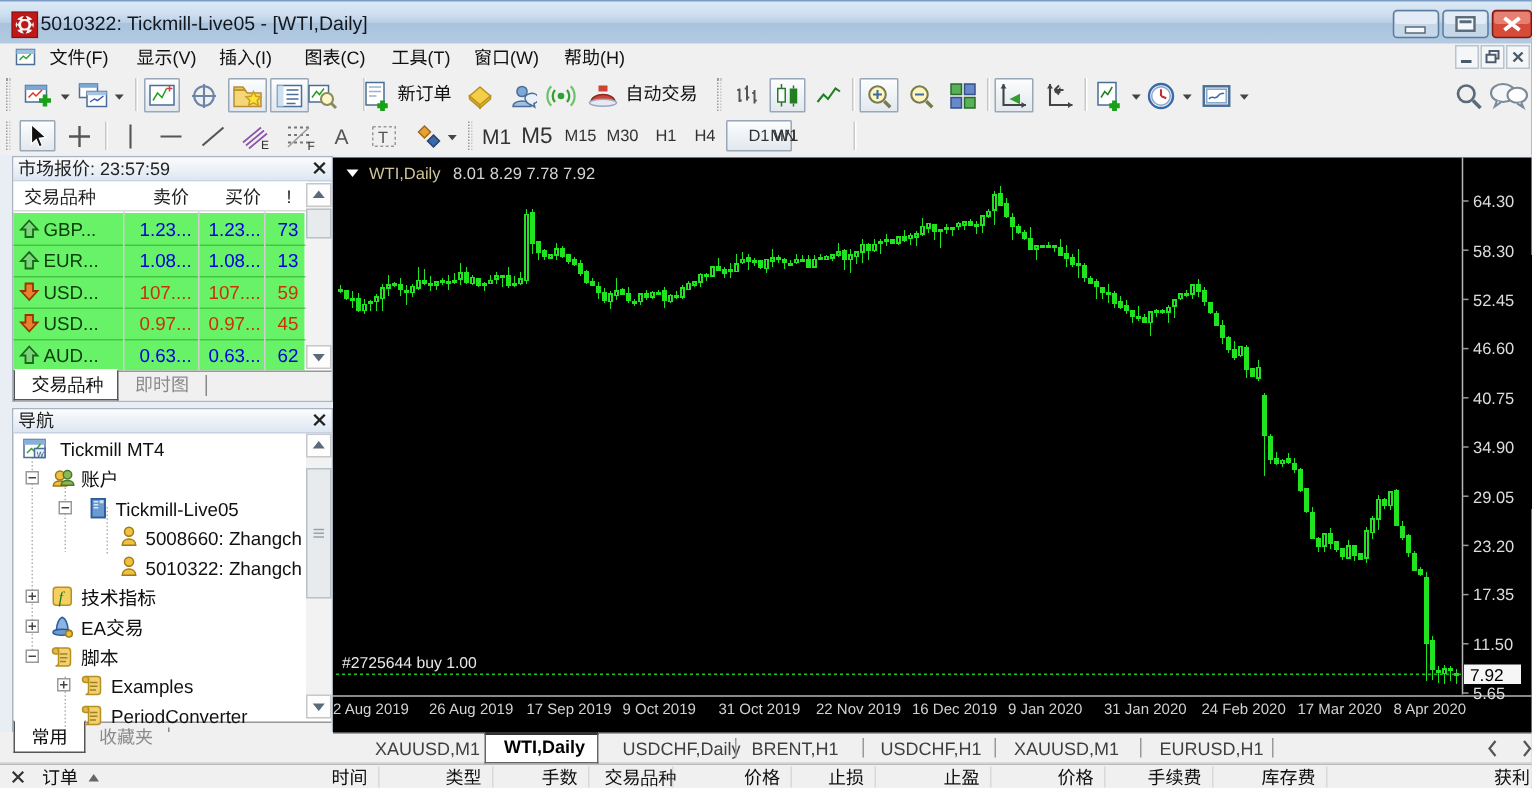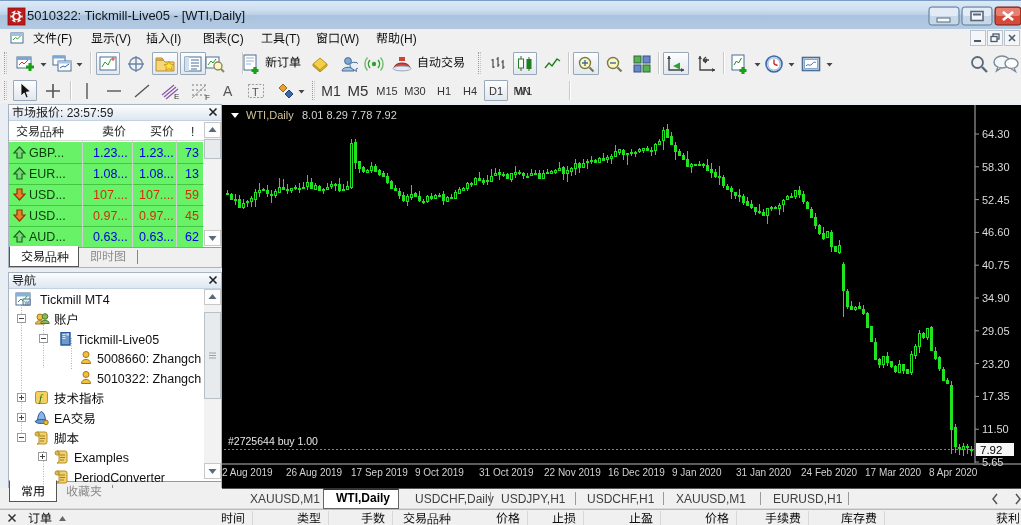--- a/index.html
+++ b/index.html
@@ -458,21 +458,21 @@
     </div>
     <div class="tbtn" style="left:401px;top:80px;width:28px;height:21px">
       <span style="font-size:11px;color:#333">M30</span>
     </div>
     <div class="tbtn" style="left:432px;top:80px;width:24px;height:21px">
       <span style="font-size:11px;color:#333">H1</span>
     </div>
     <div class="tbtn" style="left:458px;top:80px;width:24px;height:21px">
       <span style="font-size:11px;color:#333">H4</span>
     </div>
-    <div class="tbtn press" style="left:484px;top:80px;width:24px;height:21px">
+    <div class="tbtn press" style="left:484px;top:80px;width:44px;height:21px">
       <span style="font-size:11px;color:#333">D1</span>
     </div>
     <div class="tbtn" style="left:512px;top:80px;width:24px;height:21px">
       <span style="font-size:11px;color:#333">W1</span>
     </div>
     <div class="tbtn" style="left:510px;top:80px;width:24px;height:21px">
       <span style="font-size:11px;color:#333">MN</span>
     </div>
     <div class="vsep" style="left:569px;top:81px;height:19px"></div>
     <div id="client"></div>
@@ -1182,21 +1182,21 @@
       <use href="#c85cf" fill="#8a8a8a" transform="translate(12.0,0) scale(0.120)"></use>
       <use href="#c5939" fill="#8a8a8a" transform="translate(24.0,0) scale(0.120)"></use>
     </svg>
     <div style="position:absolute;left:112px;top:485px;width:1px;height:14px;background:#888"></div>
     <div style="position:absolute;left:0px;top:488px;width:1021px;height:21px;background:#f0f0f0;border-bottom:1px solid #dadada"></div>
     <div style="position:absolute;left:222px;top:488px;width:799px;height:1px;background:#555"></div>
     <span style="position:absolute;left:250px;top:492px;font-size:12px;color:#404040">XAUUSD,M1</span>
     <div style="position:absolute;left:323px;top:488px;width:76px;height:21px;background:#fff;border:1px solid #666;border-top:2px solid #333;z-index:2"></div>
     <span style="position:absolute;left:336px;top:491px;font-size:12px;font-weight:bold;color:#000;z-index:3">WTI,Daily</span>
     <span style="position:absolute;left:415px;top:492px;font-size:12px;color:#404040">USDCHF,Daily</span>
-    <span style="position:absolute;left:501px;top:492px;font-size:12px;color:#404040">USDJPY,H1</span>
+    <span style="position:absolute;left:501px;top:492px;font-size:12px;color:#404040">BRENT,H1</span>
     <span style="position:absolute;left:587px;top:492px;font-size:12px;color:#404040">USDCHF,H1</span>
     <span style="position:absolute;left:676px;top:492px;font-size:12px;color:#404040">XAUUSD,M1</span>
     <span style="position:absolute;left:773px;top:492px;font-size:12px;color:#404040">EURUSD,H1</span>
     <div style="position:absolute;left:490px;top:492px;width:1px;height:13px;background:#999"></div>
     <div style="position:absolute;left:575px;top:492px;width:1px;height:13px;background:#999"></div>
     <div style="position:absolute;left:663px;top:492px;width:1px;height:13px;background:#999"></div>
     <div style="position:absolute;left:760px;top:492px;width:1px;height:13px;background:#999"></div>
     <div style="position:absolute;left:848px;top:492px;width:1px;height:13px;background:#999"></div>
     <svg class="tr" style="left:992px;top:493px" width="29" height="12" viewBox="0 0 29 12">
       <path d="M5 1 L1 6 l4 5" fill="none" stroke="#555" stroke-width="1.5"></path>

